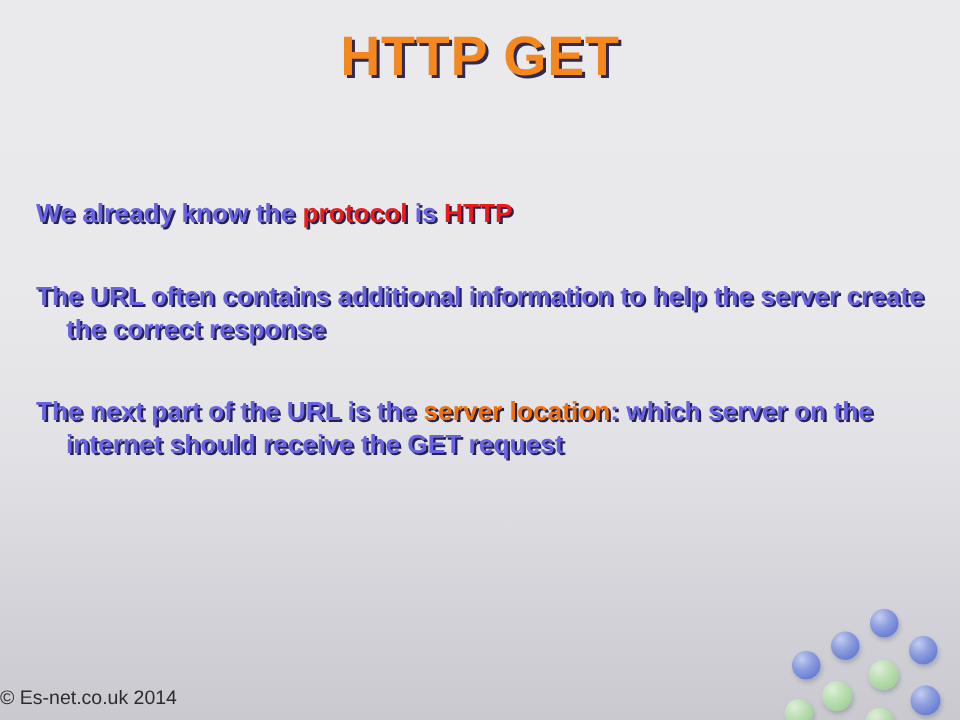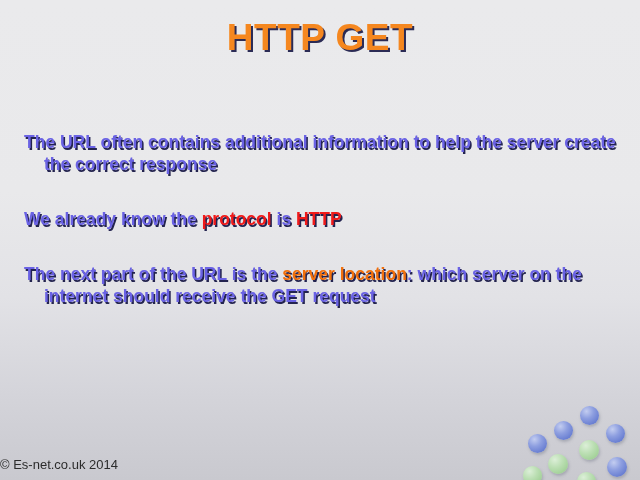--- a/index.html
+++ b/index.html
@@ -111,25 +111,25 @@
 </head>
 <body>
 
 <div class="slide">
 
   <div class="title">HTTP GET</div>
 
   <div class="body-block">
 
     <p class="para">
-      <span class="first-line-pull">The URL often contains additional information to help the server create the correct response</span>
+      <span class="first-line-pull">We already know the </span><span class="hl-red">protocol</span><span> is </span><span class="hl-red">HTTP</span>
     </p>
 
     <p class="para">
-      <span class="first-line-pull">We already know the </span><span class="hl-red">protocol</span><span> is </span><span class="hl-red">HTTP</span>
+      <span class="first-line-pull">The URL often contains additional information to help the server create the correct response</span>
     </p>
 
     <p class="para">
       <span class="first-line-pull">The next part of the URL is the </span><span class="hl-orange">server location</span><span>: which server on the internet should receive the GET request</span>
     </p>
 
   </div>
 
   <div class="footer">© Es-net.co.uk 2014</div>
 

